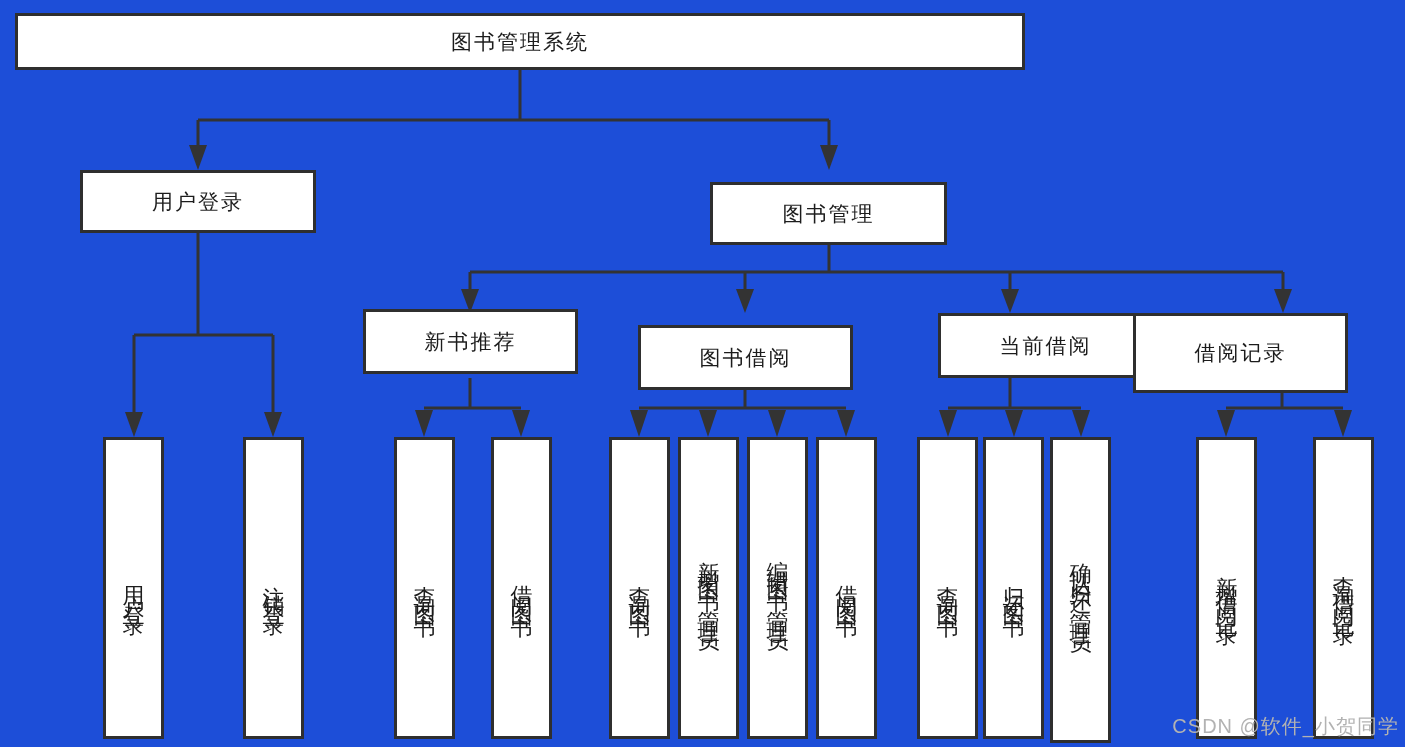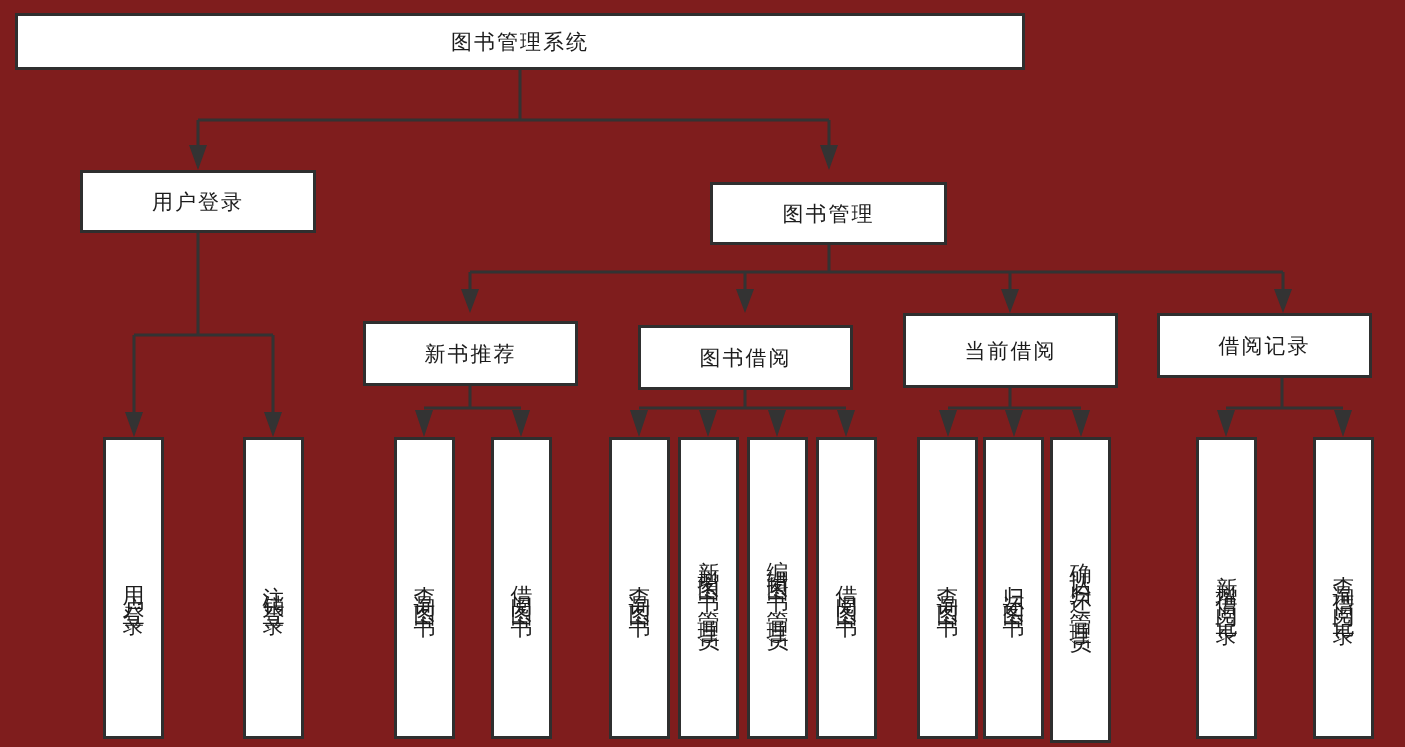--- a/index.html
+++ b/index.html
@@ -6,21 +6,21 @@
     --line:#333333;
     --box-border:#2f2f2f;
     --box-fill:#ffffff;
     --text:#1c1c1c;
     --watermark:#b2b2b2;
   }
   html,body{margin:0;padding:0;background:#ffffff;}
   .canvas{
     position:relative;
     width:1405px;height:747px;
-    background:#7f1d1d;
+    background:#1d4ed8;
     font-family:Liberation Sans, sans-serif;
     overflow:hidden;
   }
   svg.connectors{position:absolute;left:0;top:0;width:1405px;height:747px;}
   svg.connectors path{stroke:var(--line);stroke-width:3;fill:none;}
   svg.connectors polygon{fill:var(--line);stroke:none;}
   .box{
     position:absolute;
     box-sizing:border-box;
     background:var(--box-fill);
@@ -97,30 +97,30 @@
     <span>图书管理系统</span>
   </div>
 
   <div class="box hbox" style="left:80px;top:170px;width:236px;height:63px">
     <span>用户登录</span>
   </div>
   <div class="box hbox" style="left:710px;top:182px;width:237px;height:63px">
     <span>图书管理</span>
   </div>
 
-  <div class="box hbox" style="left:363px;top:321px;width:215px;height:65px">
+  <div class="box hbox" style="left:363px;top:309px;width:215px;height:65px">
     <span>新书推荐</span>
   </div>
   <div class="box hbox" style="left:638px;top:325px;width:215px;height:65px">
     <span>图书借阅</span>
   </div>
-  <div class="box hbox" style="left:903px;top:313px;width:215px;height:75px">
+  <div class="box hbox" style="left:938px;top:313px;width:215px;height:65px">
     <span>当前借阅</span>
   </div>
-  <div class="box hbox" style="left:1157px;top:313px;width:215px;height:65px">
+  <div class="box hbox" style="left:1133px;top:313px;width:215px;height:80px">
     <span>借阅记录</span>
   </div>
 
   <div class="box vbox" style="left:103px">
     <span>用户登录</span>
   </div>
   <div class="box vbox" style="left:243px">
     <span>注销登录</span>
   </div>
   <div class="box vbox" style="left:394px">
@@ -150,14 +150,15 @@
   <div class="box vbox" style="left:1050px;height:306px">
     <span>确认归还（管理员）</span>
   </div>
   <div class="box vbox" style="left:1196px">
     <span>新增借阅记录</span>
   </div>
   <div class="box vbox" style="left:1313px">
     <span>查询借阅记录</span>
   </div>
 
+  <div class="watermark">CSDN @软件_小贺同学</div>
 
 </div>
 
 </body></html>

